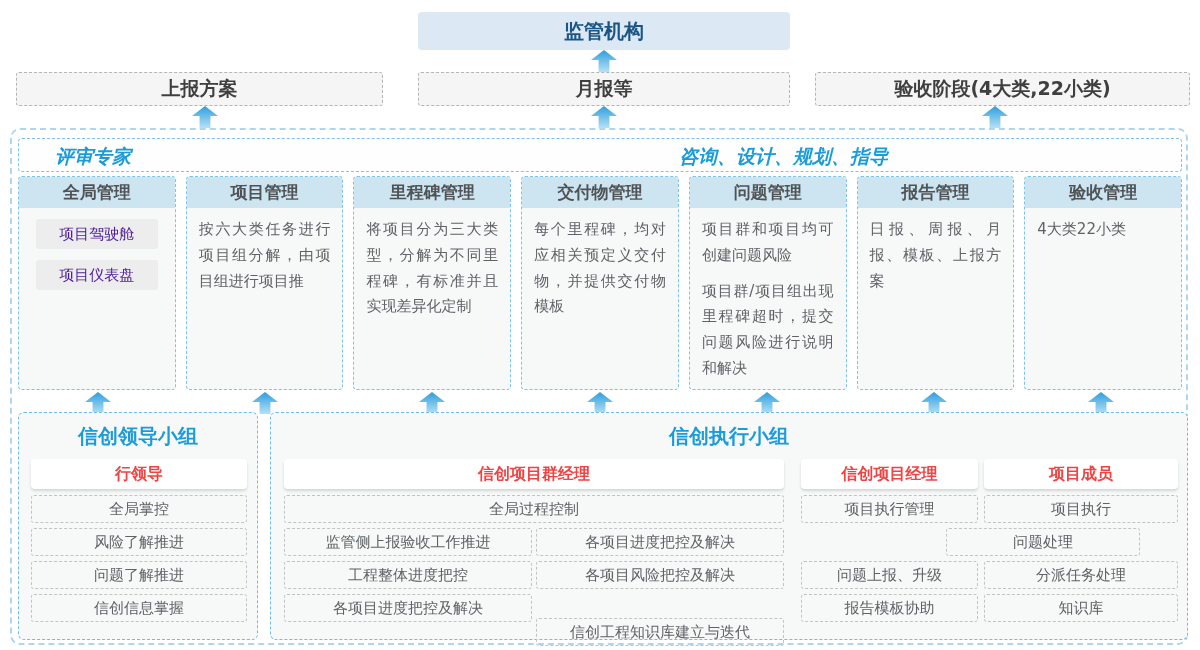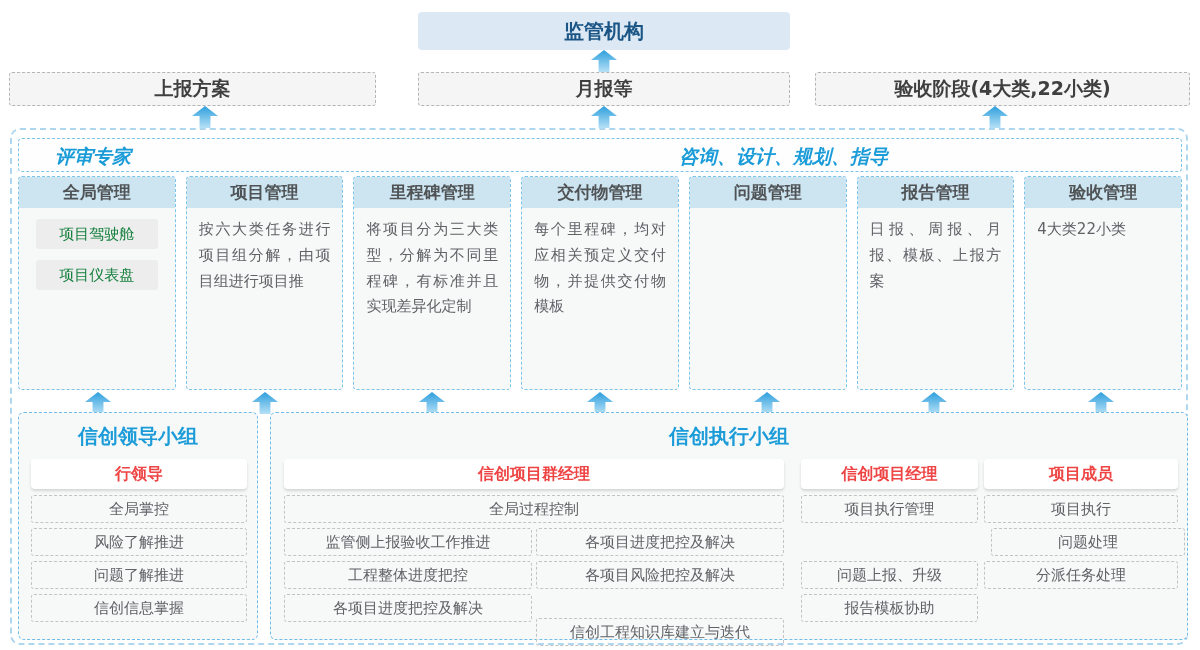--- a/index.html
+++ b/index.html
@@ -64,21 +64,21 @@
     color:#4f5355; font-weight:bold; font-size:17px;
   }
   .col-body {
     padding:9px 12px; font-size:15px; color:#5f6366;
     line-height:1.72; text-align:justify;
   }
   .col-body p + p { margin-top:10px; }
   .pill {
     width:122px; height:30px; margin:11px auto 0;
     background:#ededee; border-radius:3px;
-    font-size:15px; color:#15803d;
+    font-size:15px; color:#4c1d95;
   }
 
   
   .group {
     top:412px; height:228px;
     border:1px dashed #6fbce8; border-radius:6px; background:#f7f8f8;
   }
   .group-title {
     position:absolute; left:0; top:10px; width:100%;
     text-align:center; color:#1b9cd8; font-weight:bold; font-size:20px;
@@ -95,21 +95,21 @@
     color:#5f6366; font-size:15px;
   }
 </style>
 </head>
 <body>
 
 <div class="abs center regulator">监管机构</div>
 
 <div class="abs arrow" style="left:591px; top:50px;"></div>
 
-<div class="abs center gray-box" style="left:9px;  width:367px;">上报方案</div>
+<div class="abs center gray-box" style="left:16px;  width:367px;">上报方案</div>
 <div class="abs center gray-box" style="left:418px; width:372px;">月报等</div>
 <div class="abs center gray-box" style="left:815px; width:375px;">验收阶段(4大类,22小类)</div>
 
 <div class="abs arrow" style="left:192px; top:106px;"></div>
 <div class="abs arrow" style="left:591px; top:106px;"></div>
 <div class="abs arrow" style="left:982px; top:106px;"></div>
 
 <div class="abs main-frame"></div>
 
 <div class="abs expert-row">
@@ -141,20 +141,24 @@
 
   <div class="col">
     <div class="col-header center">交付物管理</div>
     <div class="col-body">
       <p>每个里程碑，均对应相关预定义交付物，并提供交付物模板</p>
     </div>
   </div>
 
   <div class="col">
     <div class="col-header center">问题管理</div>
+    <div class="col-body">
+      <p>项目群和项目均可创建问题风险</p>
+      <p>项目群/项目组出现里程碑超时，提交问题风险进行说明和解决</p>
+    </div>
   </div>
 
   <div class="col">
     <div class="col-header center">报告管理</div>
     <div class="col-body">
       <p>日报、周报、月报、模板、上报方案</p>
     </div>
   </div>
 
   <div class="col">
@@ -195,15 +199,16 @@
   <div class="task center" style="left:265px; top:148px; width:248px;">各项目风险把控及解决</div>
   <div class="task center" style="left:265px; top:181px; width:248px;margin-top:24px;">信创工程知识库建立与迭代</div>
 
   <div class="role-header center" style="left:530px; top:46px; width:177px;">信创项目经理</div>
   <div class="task center" style="left:530px; top:82px;  width:177px;">项目执行管理</div>
   <div class="task center" style="left:530px; top:148px; width:177px;">问题上报、升级</div>
   <div class="task center" style="left:530px; top:181px; width:177px;">报告模板协助</div>
 
   <div class="role-header center" style="left:713px; top:46px; width:194px;">项目成员</div>
   <div class="task center" style="left:713px; top:82px;  width:194px;">项目执行</div>
-  <div class="task center" style="left:720px; top:115px; width:194px;">问题处理</div>
+  <div class="task center" style="left:675px; top:115px; width:194px;">问题处理</div>
   <div class="task center" style="left:713px; top:148px; width:194px;">分派任务处理</div>
+  <div class="task center" style="left:713px; top:181px; width:194px;">知识库</div>
 </div>
 
 </body></html>

